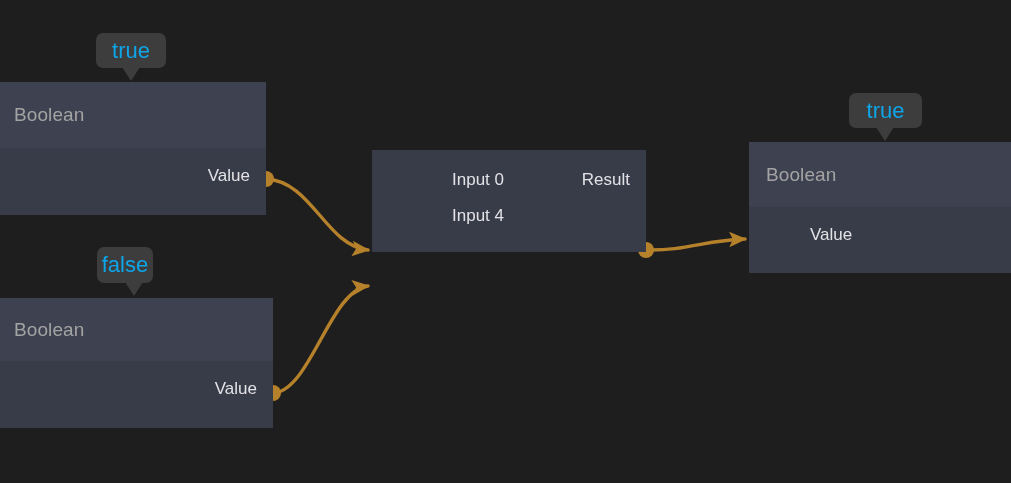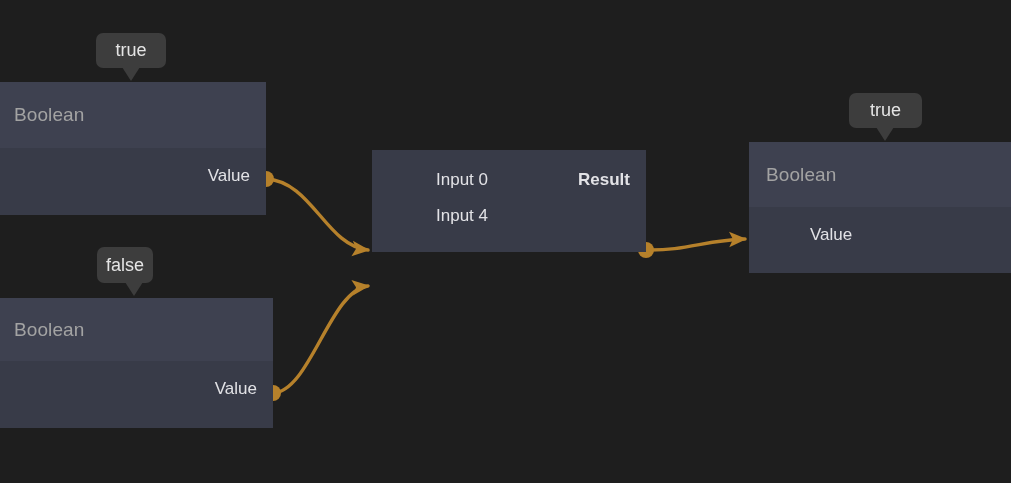--- a/index.html
+++ b/index.html
@@ -54,38 +54,38 @@
     display: flex;
     align-items: center;
     white-space: nowrap;
     margin-left: 44px;
   }
   .port-row.out {
     right: 16px;
     justify-content: flex-end;
   }
   .port-row.in {
-    left: 20px;
+    left: 36px;
   }
   .port-label {
     color: #e2e2e6;
     font-size: 17px;
   }
   .tooltip {
     position: absolute;
     background: #3d3d3d;
     border-radius: 7px;
     display: flex;
     align-items: center;
     justify-content: center;
     box-sizing: border-box;
   }
   .tooltip-label {
-    color: #e5e5e5;
-    font-size: 18px;
+    color: #0ea5e9;
+    font-size: 22px;
   }
   .tooltip-tail {
     position: absolute;
     width: 0;
     height: 0;
     border-left: 9px solid transparent;
     border-right: 9px solid transparent;
     border-top: 14px solid #3d3d3d;
   }
 </style>
@@ -145,21 +145,21 @@
   </div>
 
   <div class="node" style="left:372px; top:150px; width:274px; height:170px;">
     <div class="node-body" style="height:102px;">
       <div class="port-row in" style="top:20px;">
         <span class="port-label">Input 0</span>
       </div>
       <div class="port-row in" style="top:56px;">
         <span class="port-label">Input 4</span>
       </div>
-      <div class="port-row out" style="top:20px;font-weight:bold;">
+      <div class="port-row out" style="top:20px;">
         <span class="port-label">Result</span>
       </div>
     </div>
   </div>
 
   <div class="node" style="left:749px; top:142px; width:276px; height:131px;">
     <div class="node-header" style="height:65px; padding-left:17px;">
       <span class="node-title">Boolean</span>
     </div>
     <div class="node-body" style="height:66px;">

